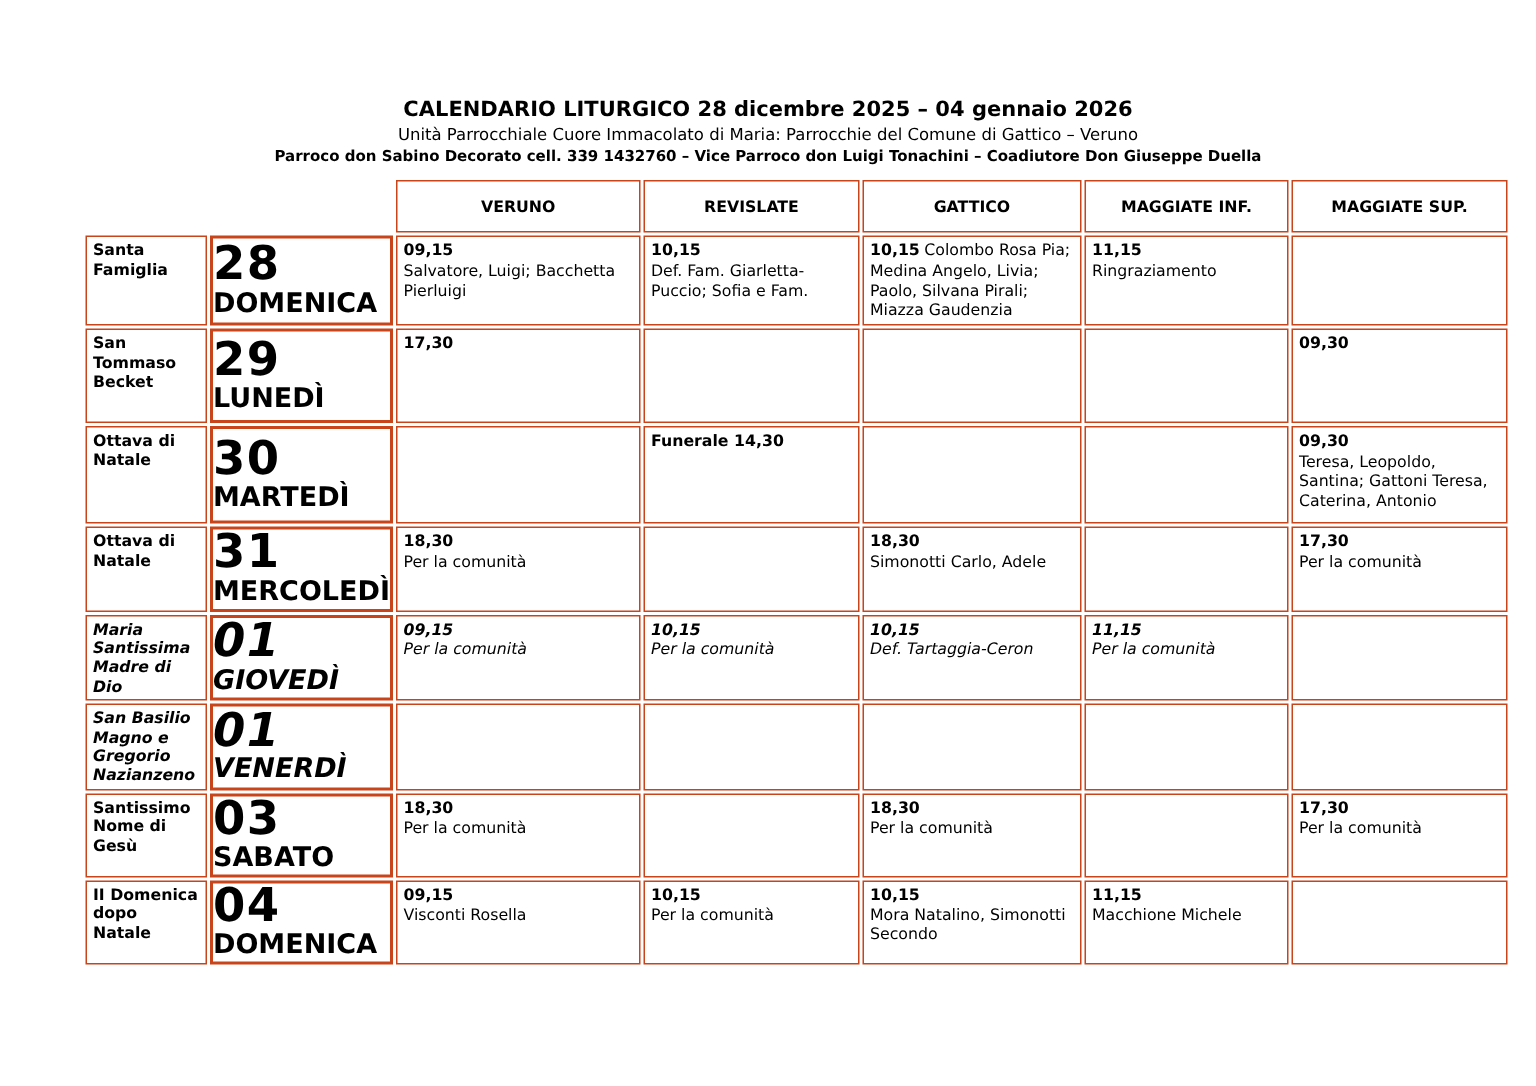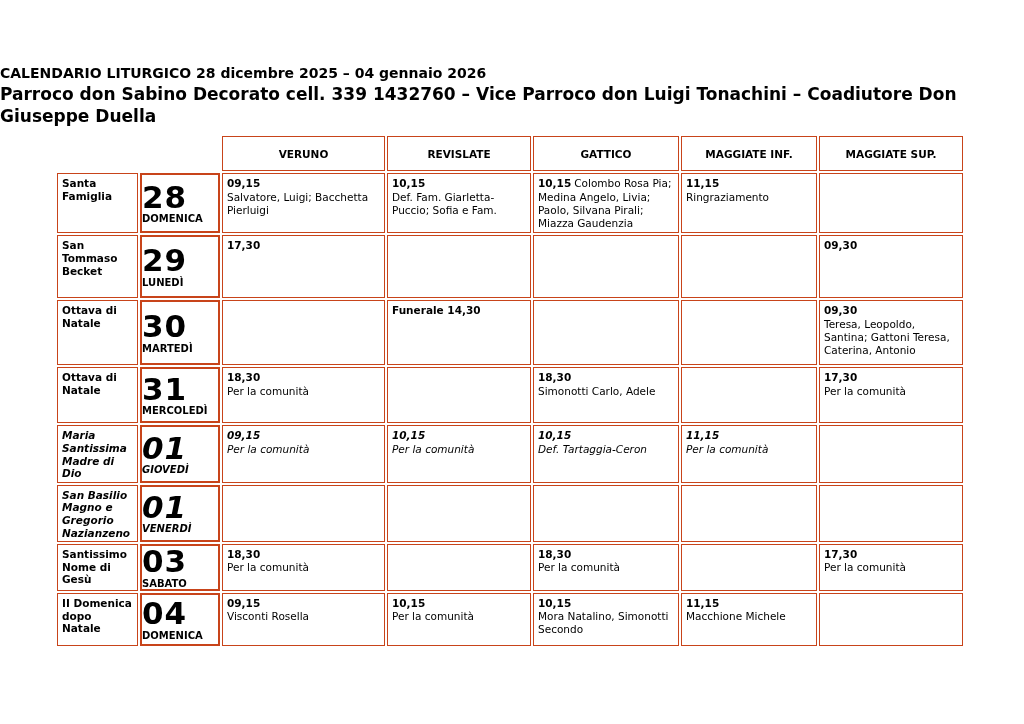--- a/index.html
+++ b/index.html
@@ -4,24 +4,24 @@
 <style>
   :root { --bc: #C8441A; }
   * { box-sizing: border-box; }
   html, body { margin: 0; padding: 0; }
   body {
     width: 1024px; height: 724px;
     background: #ffffff; color: #000;
     font-family: "DejaVu Sans", "Liberation Sans", sans-serif;
     overflow: hidden;
   }
-  .titles { text-align: left; padding-top: 64px; line-height: 1.3; }
+  .titles { text-align: center; padding-top: 64px; line-height: 1.3; }
   .title-main   { font-size: 14px; font-weight: bold; }
   .title-sub    { font-size: 11px; margin-top: 1px; }
-  .title-clergy { font-size: 17px; font-weight: bold; margin-top: 1px; }
+  .title-clergy { font-size: 10px; font-weight: bold; margin-top: 1px; }
 
   table.calendar {
     margin: 7px 0 0 55px;
     border-collapse: separate;
     border-spacing: 2px;
     table-layout: fixed;
     empty-cells: show;
   }
   col.c-feast { width: 81px; }
   col.c-day   { width: 80px; }
@@ -35,21 +35,21 @@
   td.corner { border: none; }
   th.parish {
     font-size: 10.5px; font-weight: bold; text-align: center;
     vertical-align: middle; padding: 2px; height: 18px;
   }
   td.feast { font-size: 10.5px; font-weight: bold; line-height: 1.2; padding-top: 3px; }
   td.day   {
     border-width: 2.5px; text-align: left; vertical-align: middle; padding: 0;
   }
   .day-number { font-size: 31px; font-weight: bold; line-height: 1.02; letter-spacing: 1px; }
-  .day-name   { font-size: 10px; font-weight: bold; line-height: 1.15; }
+  .day-name   { font-size: 18px; font-weight: bold; line-height: 1.15; }
   td.mass { font-size: 10.5px; line-height: 1.25; padding-top: 3px; }
   .mass-time { display: block; font-weight: bold; }
   .mass-text { display: block; }
   td.mass.inline .mass-time { display: inline; margin-right: 3px; }
   td.mass.inline .mass-text { display: inline; }
 
   tr.r-hdr  { height: 35px; }
   tr.r0 { height: 60px; }
   tr.r1 { height: 63px; }
   tr.r2 { height: 65px; }
@@ -57,20 +57,21 @@
   tr.r4 { height: 57px; font-style: italic; }
   tr.r5 { height: 56px; font-style: italic; }
   tr.r6 { height: 46px; }
   tr.r7 { height: 53px; }
 </style>
 </head>
 <body>
 
 <div class="titles">
   <div class="title-main">CALENDARIO LITURGICO  28 dicembre 2025 – 04 gennaio 2026</div>
+  <div class="title-sub">Unità Parrocchiale Cuore Immacolato di Maria: Parrocchie del Comune di Gattico – Veruno</div>
   <div class="title-clergy">Parroco don Sabino Decorato cell. 339 1432760 – Vice Parroco don Luigi Tonachini – Coadiutore Don Giuseppe Duella</div>
 </div>
 
 <table class="calendar">
   <colgroup>
     <col class="c-feast">
       <col class="c-day">
     <col class="c-p0">
       <col class="c-p1">
       <col class="c-p2">

